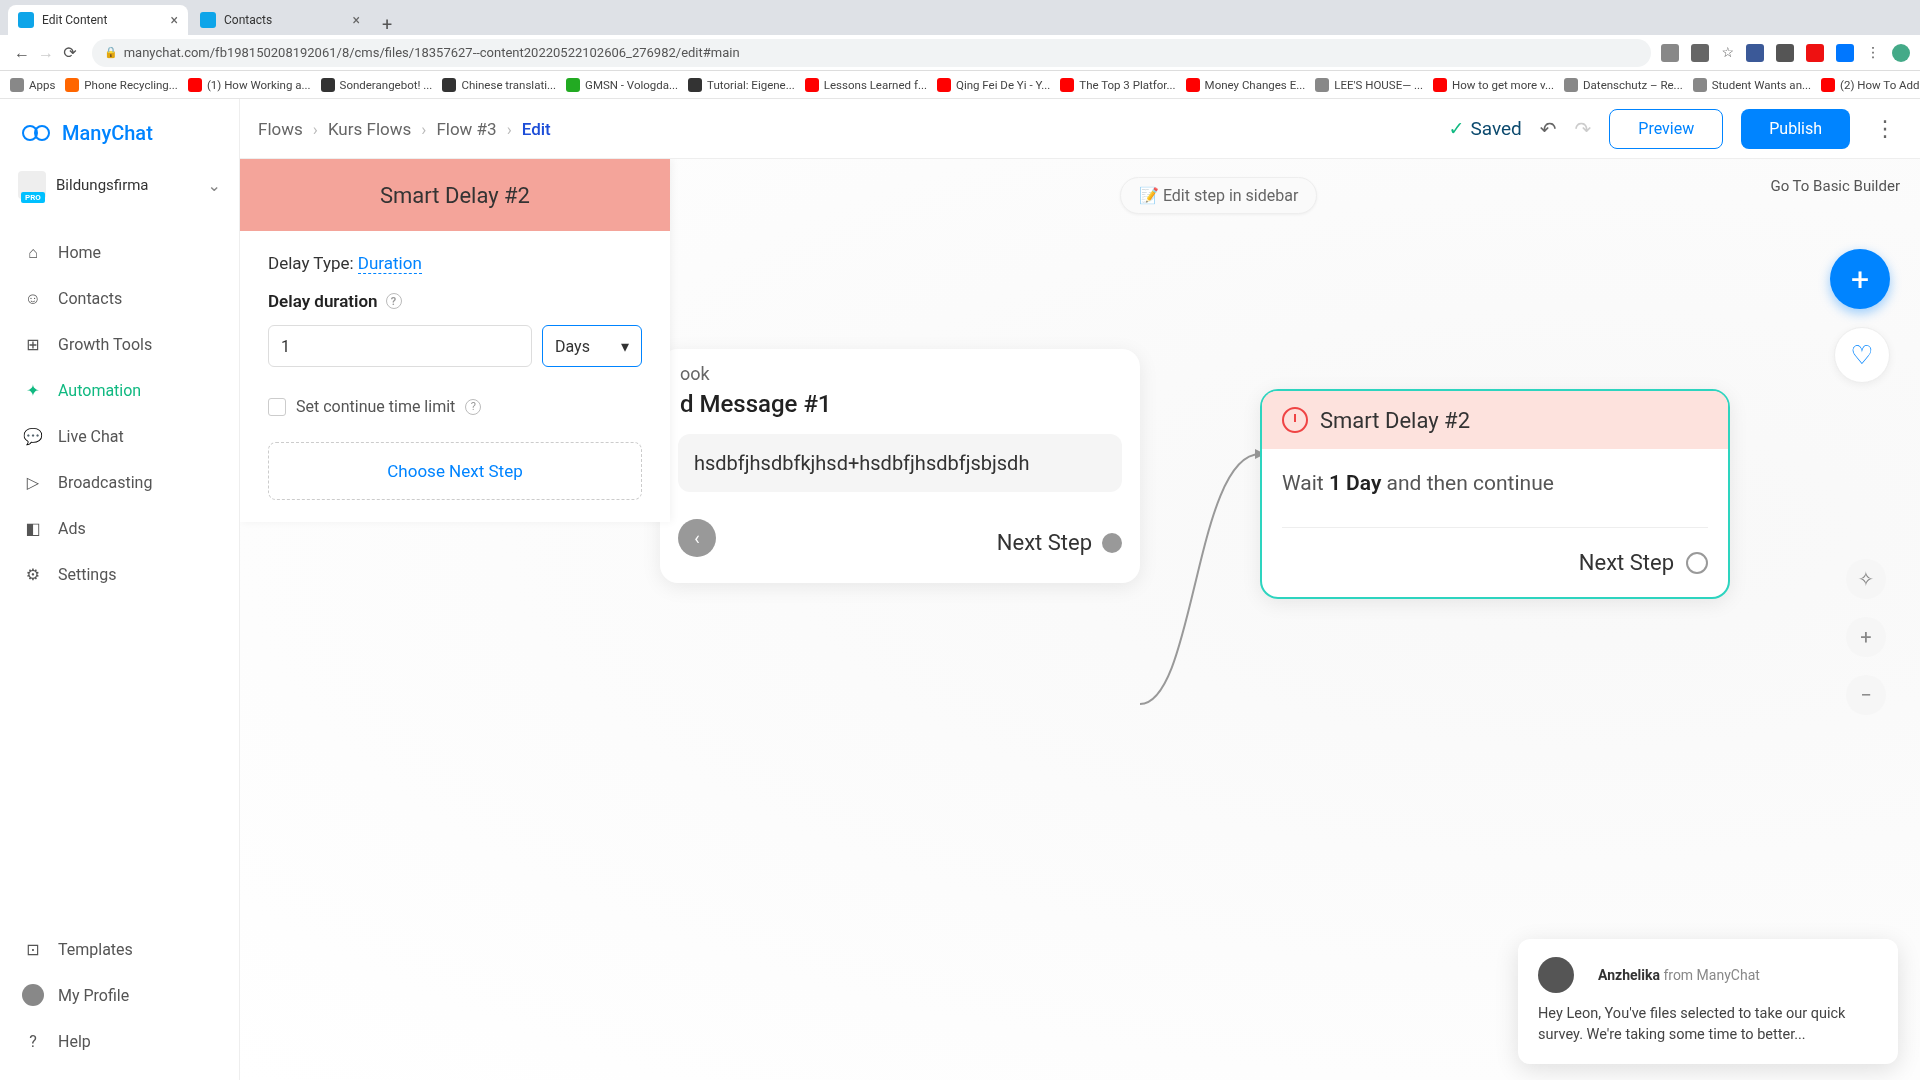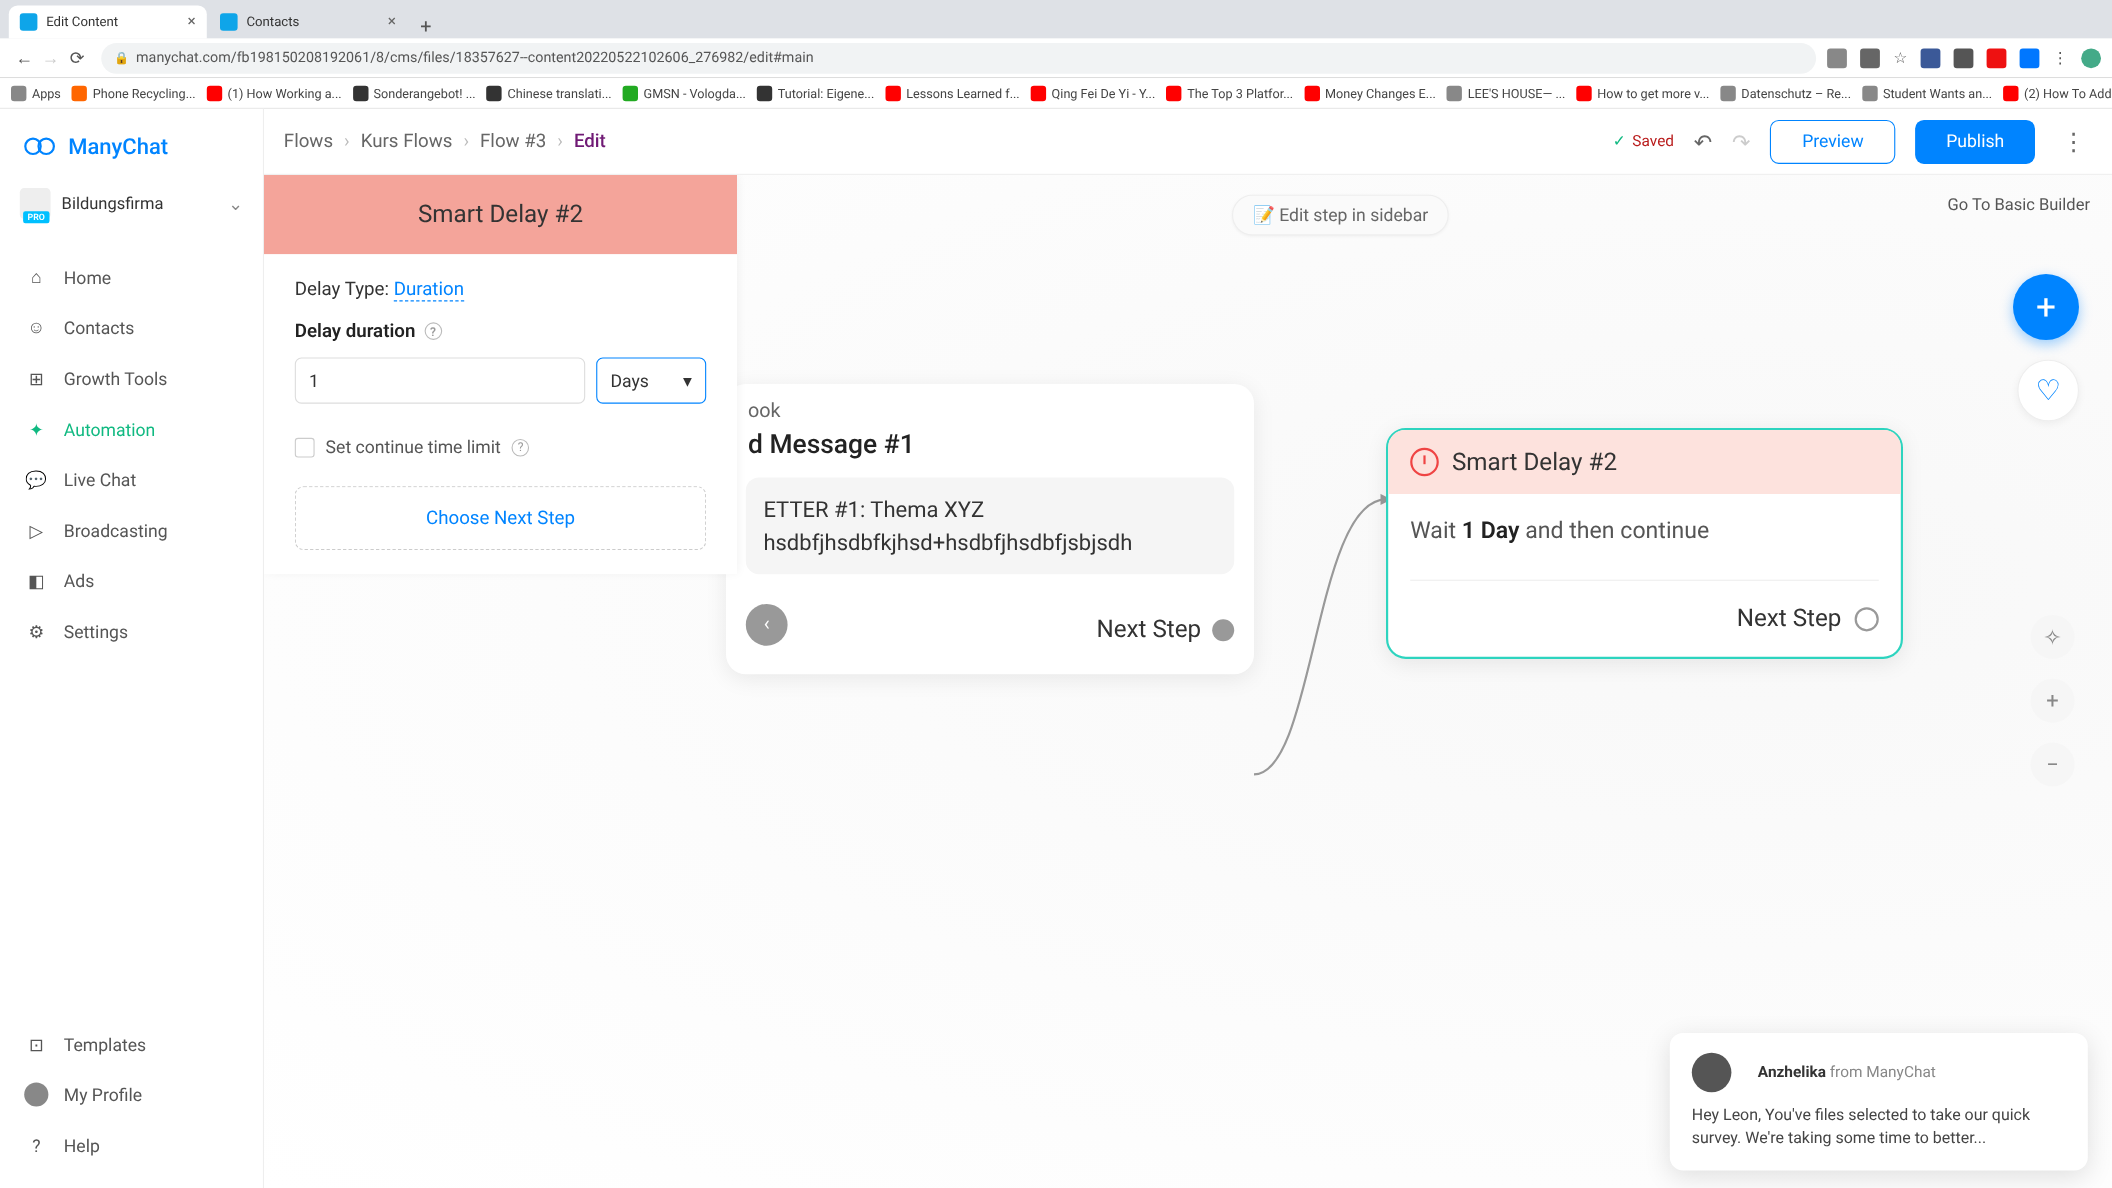--- a/index.html
+++ b/index.html
@@ -43,23 +43,23 @@
 .nav-item.active { color: #10b981; }
 .nav-icon { width: 22px; height: 22px; display: flex; align-items: center; justify-content: center; }
 .bottom-nav { margin-top: auto; padding-bottom: 16px; }
 .avatar-circ { width: 22px; height: 22px; border-radius: 50%; background: #888; }
 
 
 .main { flex: 1; position: relative; display: flex; flex-direction: column; }
 .topbar { height: 60px; display: flex; align-items: center; padding: 0 18px; border-bottom: 1px solid #eee; }
 .crumbs { display: flex; align-items: center; gap: 10px; font-size: 17px; color: #666; }
 .crumbs .sep { color: #bbb; }
-.crumbs .last { color: #701a75; font-weight: 500; }
+.crumbs .last { color: #1d4ed8; font-weight: 500; }
 .topbar .status { margin-left: auto; display: flex; align-items: center; gap: 18px; }
-.saved { color: #b91c1c; font-size: 14px; }
+.saved { color: #0c4a6e; font-size: 19px; }
 .saved::before { content: "✓"; color: #10b981; margin-right: 6px; }
 .undo, .redo { font-size: 20px; color: #666; }
 .redo { color: #ccc; }
 .btn { height: 40px; padding: 0 28px; border-radius: 8px; font-size: 16px; display: inline-flex; align-items: center; cursor: pointer; }
 .btn-preview { border: 1px solid #0084ff; color: #0084ff; background: #fff; }
 .btn-publish { background: #0084ff; color: #fff; }
 .kebab { font-size: 22px; color: #666; padding: 0 6px; }
 
 
 .edit-panel { position: absolute; top: 0; left: 0; width: 430px; background: #fff; z-index: 10; box-shadow: 2px 0 8px rgba(0,0,0,0.05); }
@@ -345,21 +345,20 @@
 
       <div class="pill-edit">📝 Edit step in sidebar</div>
       <div class="pill-basic">Go To Basic Builder</div>
 
       <div class="node-msg">
         <div class="channel">
           <span>ook</span>
         </div>
         <div class="title">d Message #1</div>
         <div class="content">
-          <div>ETTER #1: Thema XYZ</div>
           <div>hsdbfjhsdbfkjhsd+hsdbfjhsdbfjsbjsdh</div>
         </div>
         <div class="footer">
           <span class="circ-btn">‹</span>
           <span class="next">
             <span>Next Step</span>
             <span class="port-out"></span>
           </span>
         </div>
       </div>

